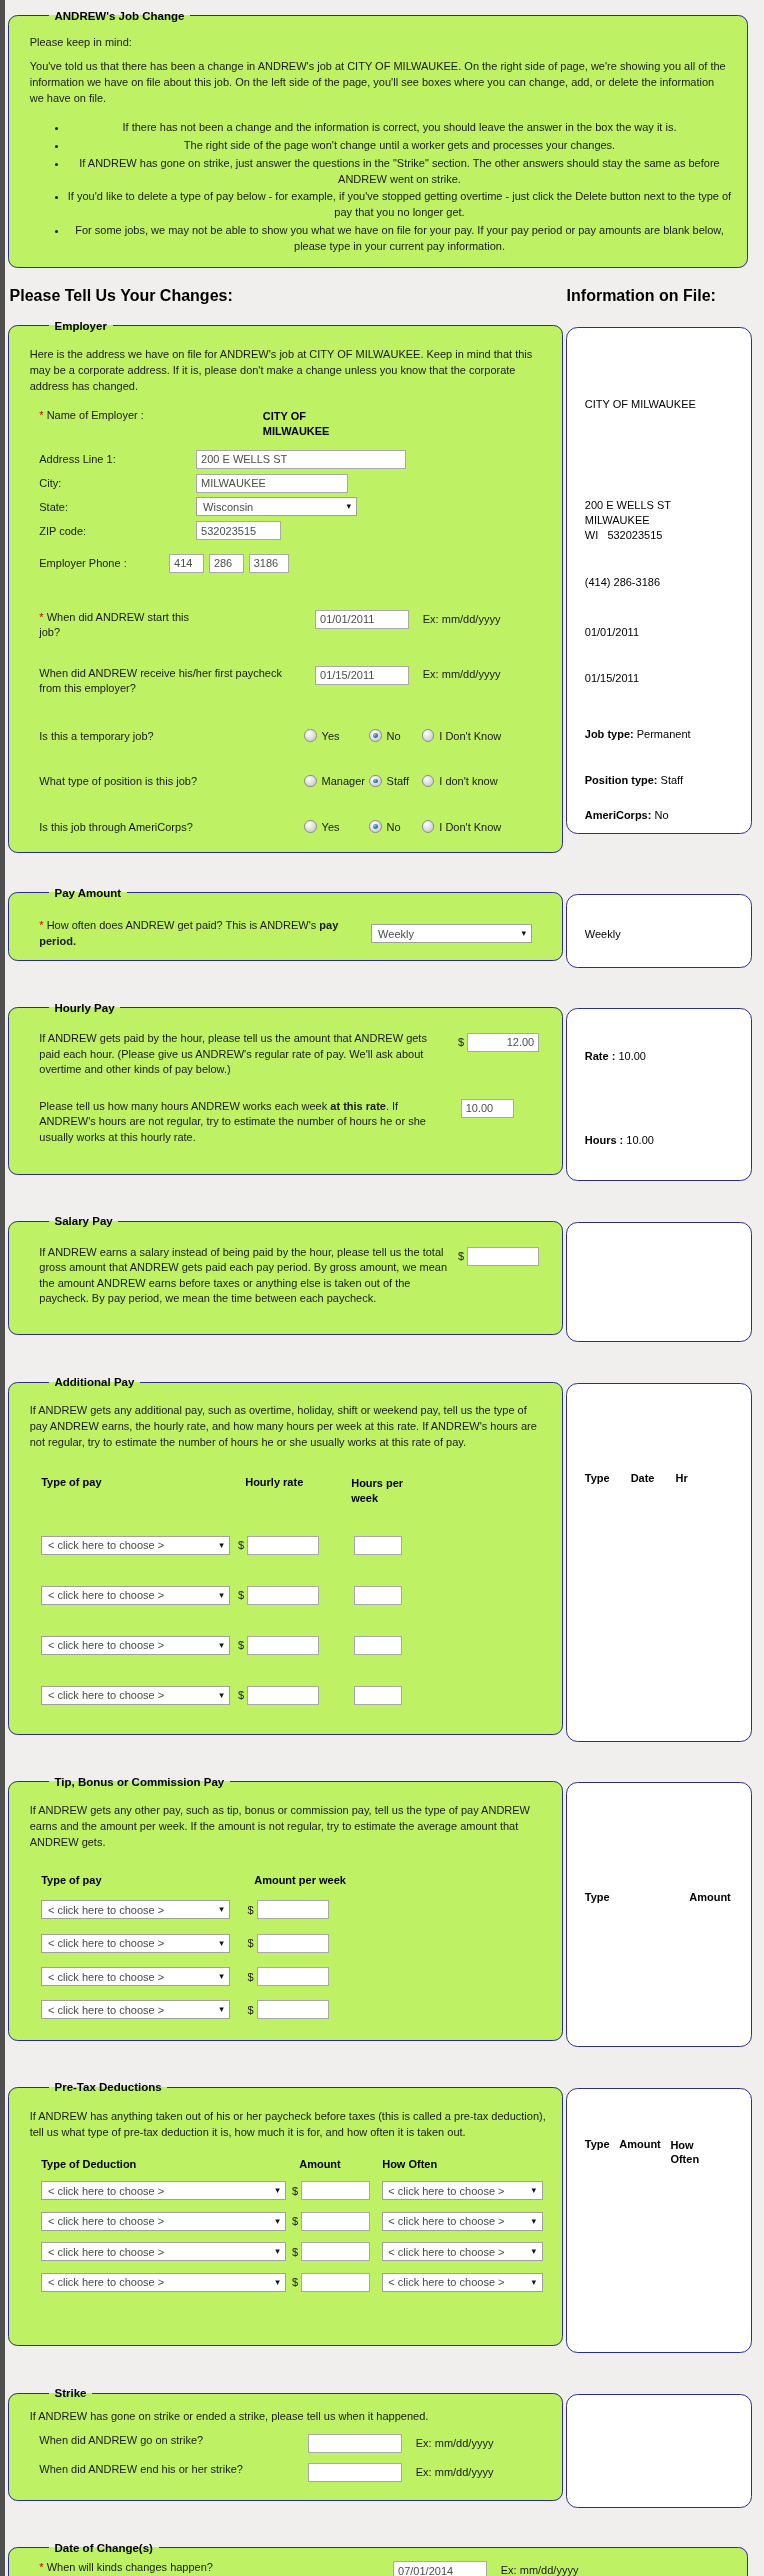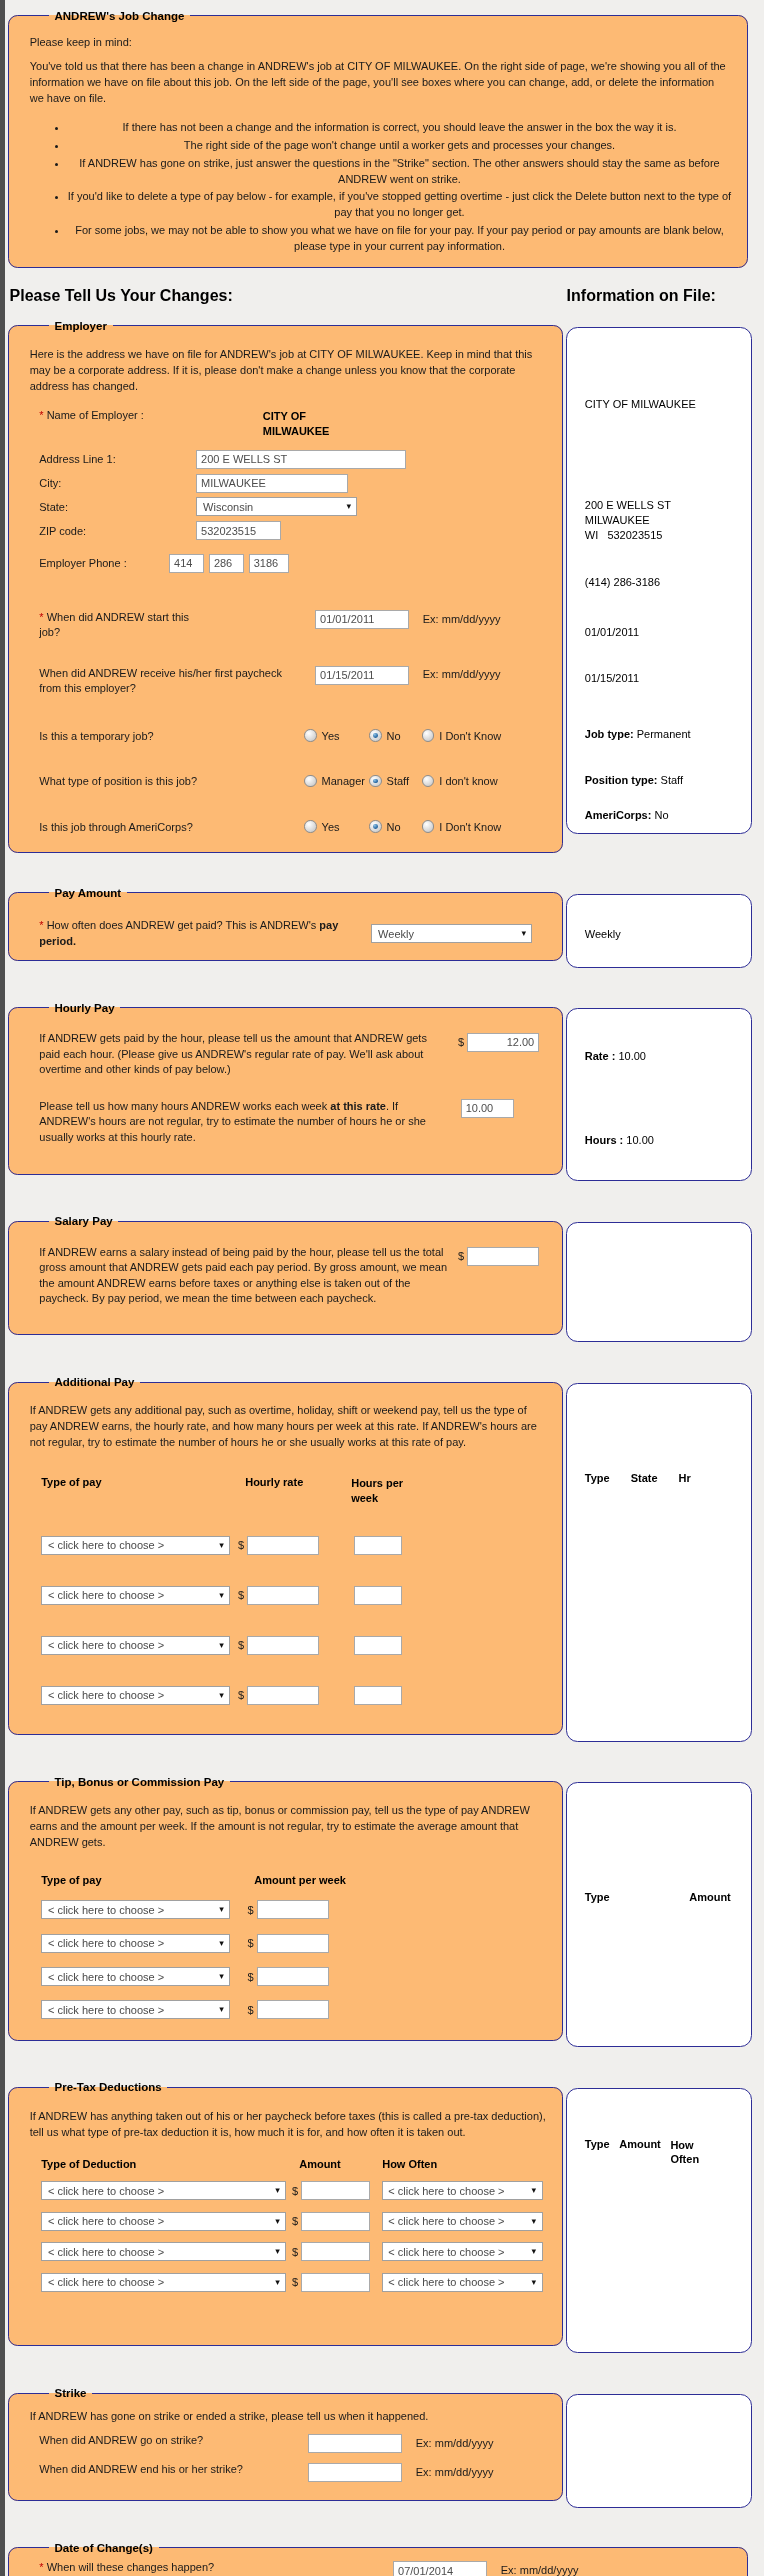--- a/index.html
+++ b/index.html
@@ -15,21 +15,21 @@
   }
   body::before {
     content:""; position:absolute; left:0; top:0; bottom:0; width:4.8px;
     background:#4f4f4f;
   }
   .page { margin-left: 7.7px; width: 744px; padding-top: 9.6px; padding-bottom: 7.7px; }
 
   fieldset.box {
     border: 1.9px solid #2d2d96;
     border-radius: 9.6px;
-    background: #fdba74;
+    background: #bef264;
     margin: 0; padding: 5.8px 15.4px 9.6px 21px;
   }
   fieldset.box legend {
     font-weight: bold; font-size: 11.5px; color:#000;
     margin-left: 19px; padding: 0 5.8px;
   }
   .info-box {
     border: 1.9px solid #2d2d96;
     border-radius: 11.5px;
     background: #fff;
@@ -423,21 +423,21 @@
             </span>
           <span class="dollar">$</span>
           <input class="ti" style="width: 72px;">
           <input class="ti ap-hours" style="">
         </div>
       </fieldset>
     </div>
     <div class="info-box ap-info">
       <div class="info-cols">
         <span>Type</span>
-        <span>State</span>
+        <span>Date</span>
         <span>Hr</span>
       </div>
     </div>
   </div>
 
   <div class="row">
     <div class="left-col">
       <fieldset class="box tip-fieldset">
         <legend>Tip, Bonus or Commission Pay</legend>
         <p class="sect">If ANDREW gets any other pay, such as tip, bonus or commission pay, tell us the type of pay ANDREW earns and the amount per week. If the amount is not regular, try to estimate the average amount that ANDREW gets.</p>
@@ -572,20 +572,20 @@
           <span class="date-hint">Ex: mm/dd/yyyy</span>
         </div>
       </fieldset>
     </div>
     <div class="info-box st-info"></div>
   </div>
 
   <fieldset class="box dc-fieldset">
     <legend>Date of Change(s)</legend>
     <div class="dc-row">
-      <span class="dc-label"><span class="req">*</span> <span>When will these changes happen?</span></span>
+      <span class="dc-label"><span class="req">*</span> <span>When will kinds changes happen?</span></span>
       <input class="ti dc-input" value="07/01/2014" style="">
       <span class="date-hint">Ex: mm/dd/yyyy</span>
     </div>
   </fieldset>
 
 </div>
 
 
 </body></html>

